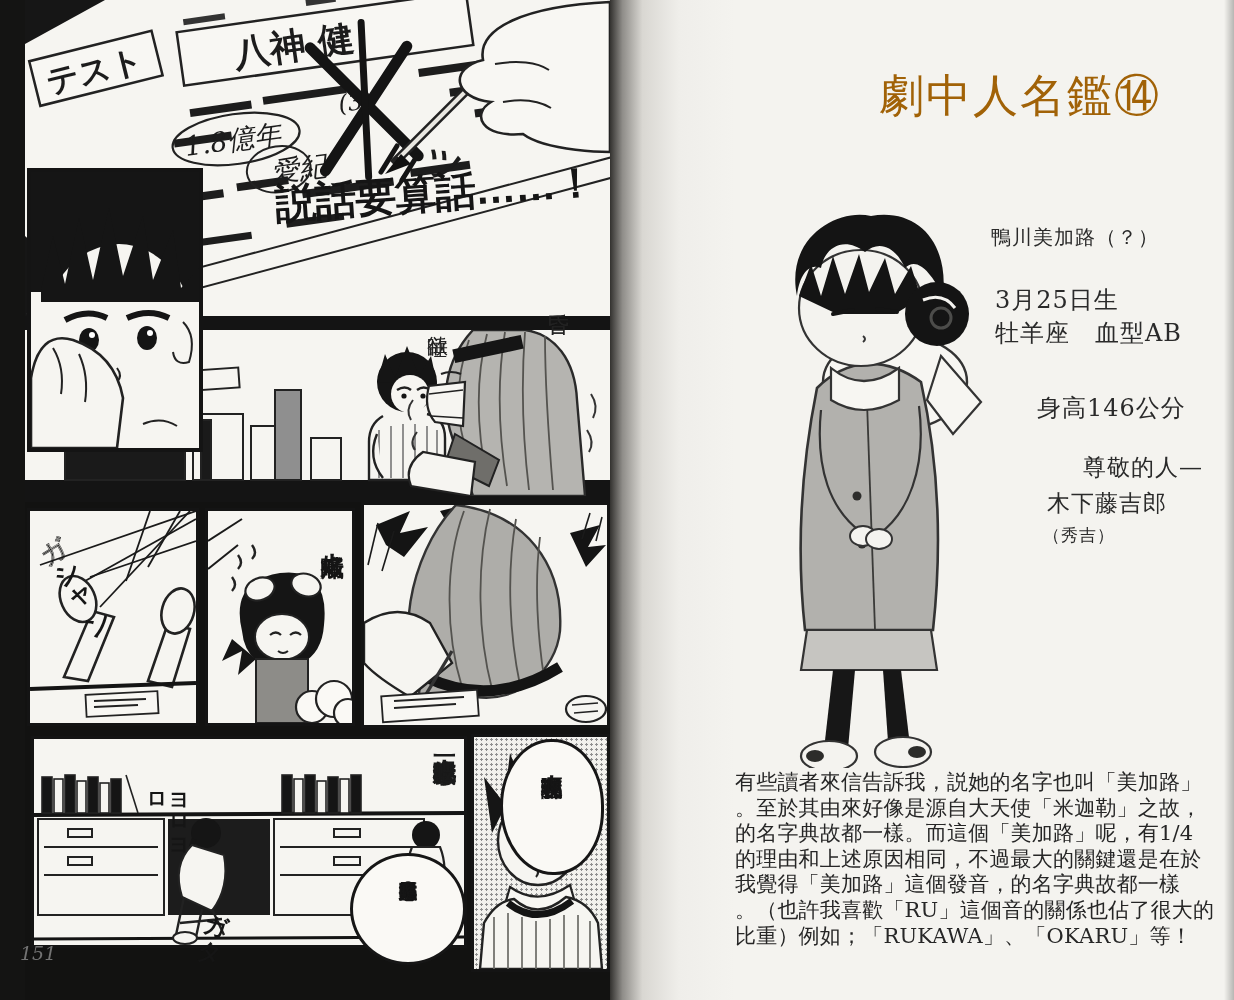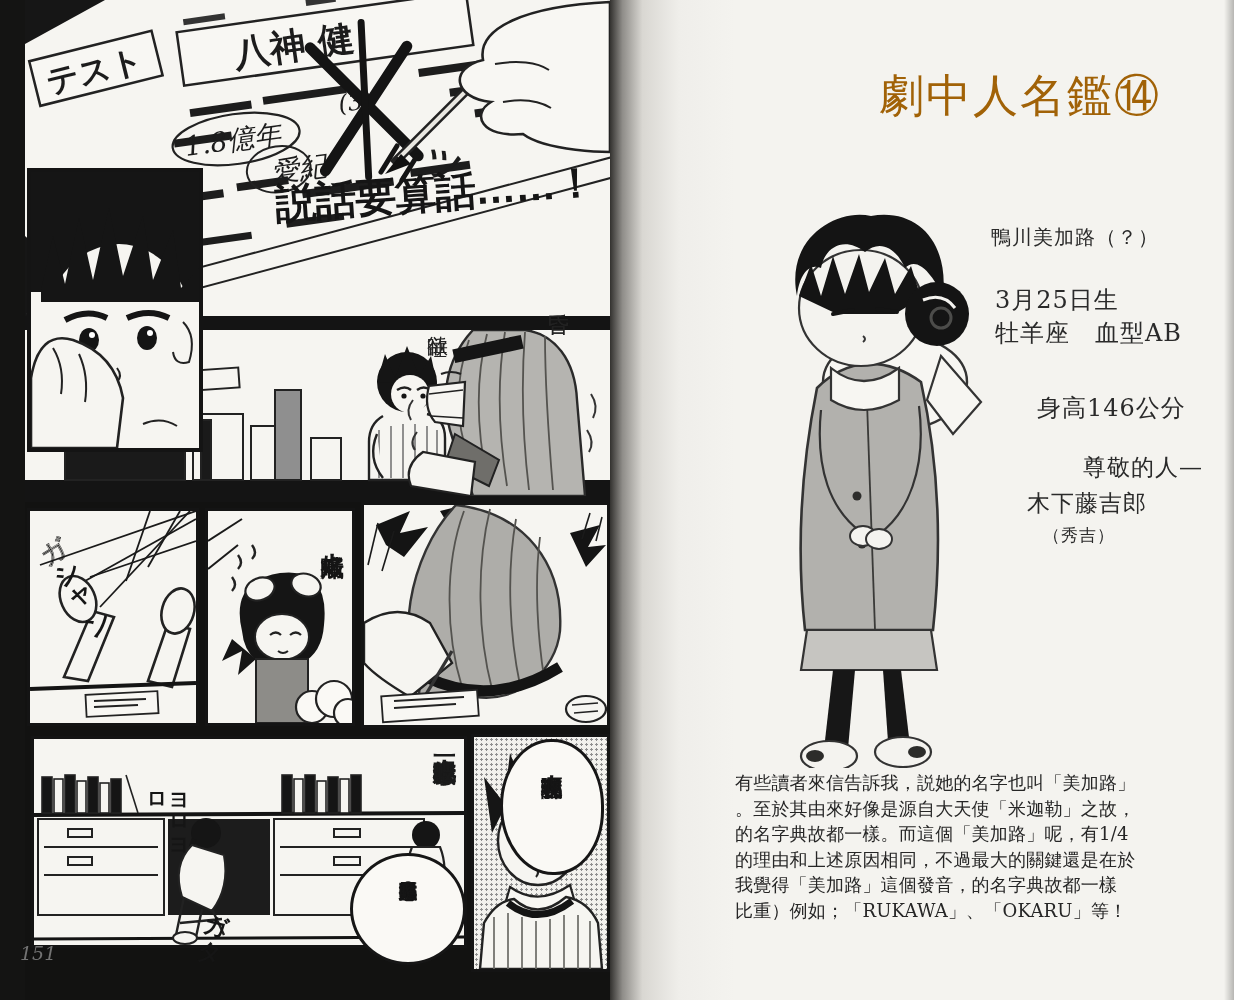--- a/index.html
+++ b/index.html
@@ -45,21 +45,21 @@
   .page-num { font-style:italic; font-size:19px; color:#737373; z-index:5;
     font-family:"DejaVu Serif", serif; }
   
   .spine { left:610px; top:0; width:125px; height:1000px;
     background:linear-gradient(90deg,#33322f 0%, #8f8d89 10%, #d9d7d2 26%, #efeeea 55%, #f4f3ef 100%); }
   
   .right-page { left:735px; top:0; width:499px; height:1000px; background:#f4f3ef; }
   .rp-title { font-family:"Liberation Sans", sans-serif; font-weight:normal;
     font-size:45px; letter-spacing:2px; color:#a16207; white-space:nowrap; }
   .profile-line { font-size:24px; color:#2a2a2a; white-space:nowrap; letter-spacing:1px; }
-  .para-line { font-size:18px; line-height:25.6px; color:#262626; white-space:nowrap; letter-spacing:0.2px; }
+  .para-line { font-size:21px; line-height:25.6px; color:#262626; white-space:nowrap; letter-spacing:0.2px; }
   svg { display:block; }
   svg text { fill:#1c1c1c; }
 </style>
 </head>
 <body>
 
 <div class="screenshot">
 
   <div class="abs edge-left"></div>
 
@@ -407,27 +407,28 @@
       <path d="M118 140 q4 3 0 6" stroke="#333" stroke-width="2" fill="none"></path>
 
       <path d="M86 172 Q118 198 154 172 L154 204 Q118 224 86 204 Z" fill="#f7f6f2" stroke="#333" stroke-width="2.2"></path>
     </svg>
 
     <div class="abs profile-line" style="left:256px; top:224px; font-size:20px;">鴨川美加路（？）</div>
     <div class="abs profile-line" style="left:260px; top:284px;">3月25日生</div>
     <div class="abs profile-line" style="left:260px; top:317px;text-align:center;">牡羊座　血型AB</div>
     <div class="abs profile-line" style="left:302px; top:392px;">身高146公分</div>
     <div class="abs profile-line" style="left:308px; top:452px; font-size:23px;margin-left:40px;">尊敬的人—</div>
-    <div class="abs profile-line" style="left:292px; top:488px; font-size:23px;text-align:center;">木下藤吉郎</div>
+    <div class="abs profile-line" style="left:312px; top:488px; font-size:23px;text-align:center;">木下藤吉郎</div>
     <div class="abs profile-line" style="left:308px; top:524px; font-size:17px;">（秀吉）</div>
 
     <div class="abs" style="left:0px; top:770px; width:499px;">
       <div class="para-line">有些讀者來信告訴我，説她的名字也叫「美加路」</div>
       <div class="para-line">。至於其由來好像是源自大天使「米迦勒」之故，</div>
       <div class="para-line">的名字典故都一樣。而這個「美加路」呢，有1/4</div>
       <div class="para-line">的理由和上述原因相同，不過最大的關鍵還是在於</div>
       <div class="para-line">我覺得「美加路」這個發音，的名字典故都一樣</div>
+      <div class="para-line">。（也許我喜歡「RU」這個音的關係也佔了很大的</div>
       <div class="para-line">比重）例如；「RUKAWA」、「OKARU」等！</div>
     </div>
   </div>
 
   <div class="abs edge-right"></div>
 </div>
 
 </body></html>

